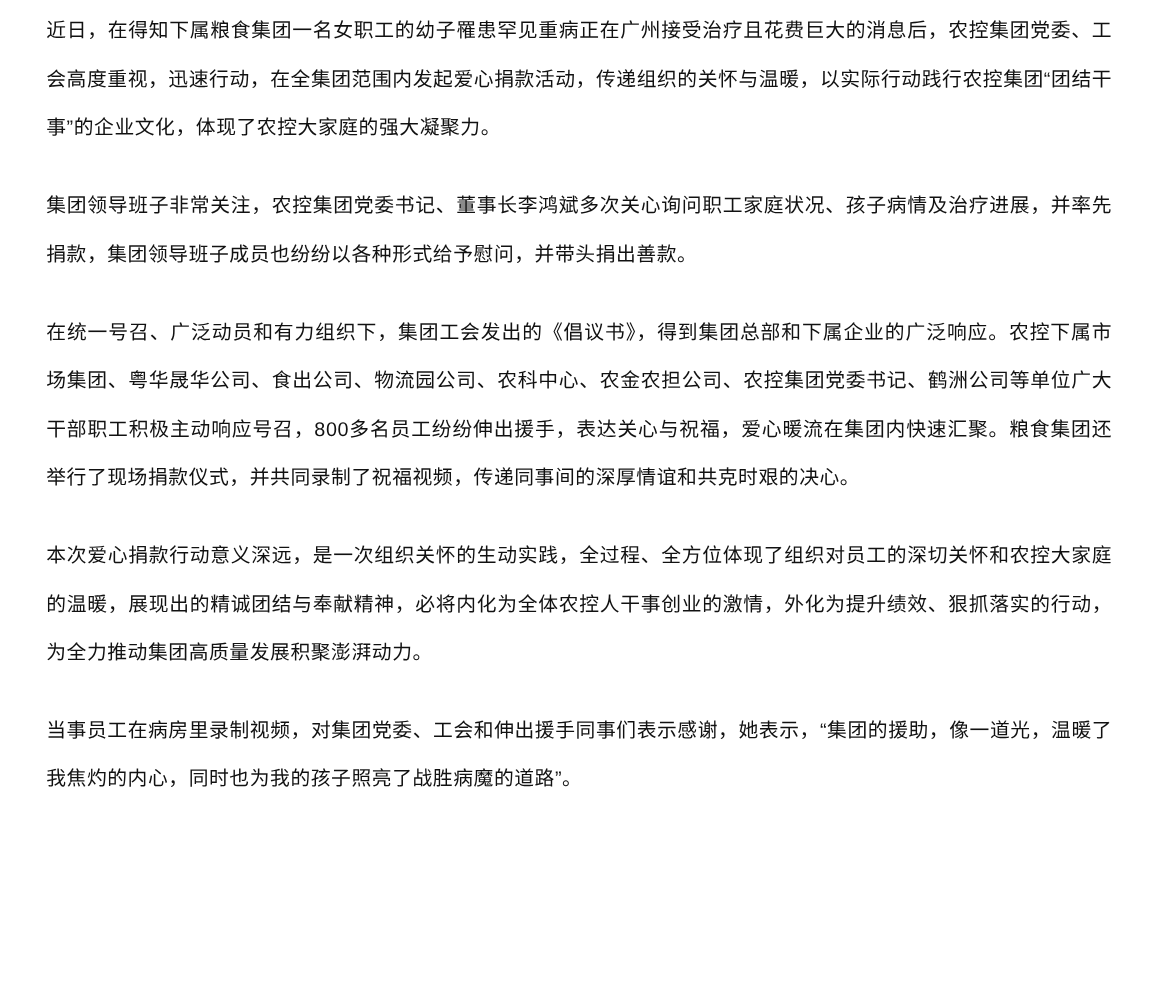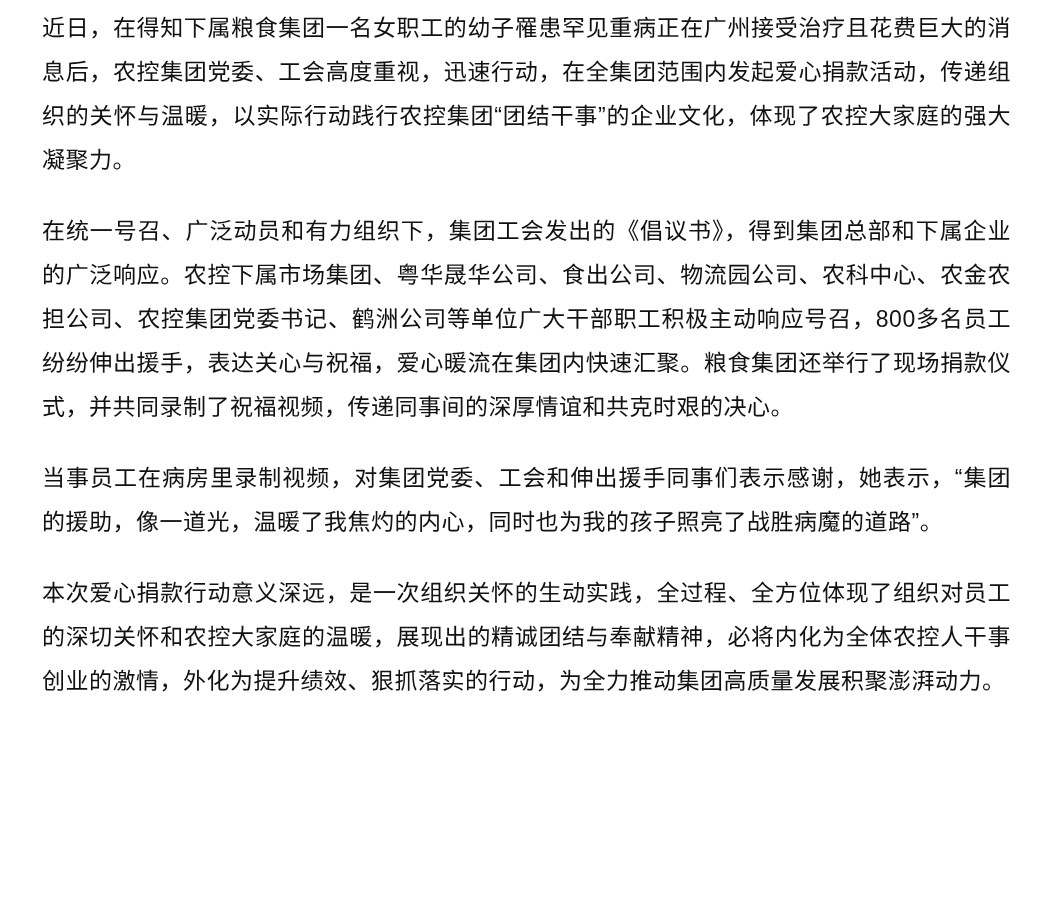--- a/index.html
+++ b/index.html
@@ -15,34 +15,35 @@
       background: #ffffff;
       padding: 6px 42px 30px 42px;
       overflow: hidden;
     }
     .article {
       font-family: "Liberation Sans", "DejaVu Sans", sans-serif;
       color: #111111;
     }
     .article p.para {
       margin: 0 0 27px 0;
-      font-size: 23px;
+      font-size: 18px;
       line-height: 44px;
       letter-spacing: 0.5px;
       text-align: justify;
       text-justify: inter-ideograph;
       word-break: break-all;
     }
     .article p.para:last-child {
       margin-bottom: 0;
     }
   </style>
 </head>
 <body>
 
 <div class="page">
   <div class="article">
     <p class="para">近日，在得知下属粮食集团一名女职工的幼子罹患罕见重病正在广州接受治疗且花费巨大的消息后，农控集团党委、工会高度重视，迅速行动，在全集团范围内发起爱心捐款活动，传递组织的关怀与温暖，以实际行动践行农控集团“团结干事”的企业文化，体现了农控大家庭的强大凝聚力。</p>
+    <p class="para">集团领导班子非常关注，农控集团党委书记、董事长李鸿斌多次关心询问职工家庭状况、孩子病情及治疗进展，并率先捐款，集团领导班子成员也纷纷以各种形式给予慰问，并带头捐出善款。</p>
     <p class="para">在统一号召、广泛动员和有力组织下，集团工会发出的《倡议书》，得到集团总部和下属企业的广泛响应。农控下属市场集团、粤华晟华公司、食出公司、物流园公司、农科中心、农金农担公司、农控集团党委书记、鹤洲公司等单位广大干部职工积极主动响应号召，800多名员工纷纷伸出援手，表达关心与祝福，爱心暖流在集团内快速汇聚。粮食集团还举行了现场捐款仪式，并共同录制了祝福视频，传递同事间的深厚情谊和共克时艰的决心。</p>
+    <p class="para">本次爱心捐款行动意义深远，是一次组织关怀的生动实践，全过程、全方位体现了组织对员工的深切关怀和农控大家庭的温暖，展现出的精诚团结与奉献精神，必将内化为全体农控人干事创业的激情，外化为提升绩效、狠抓落实的行动，为全力推动集团高质量发展积聚澎湃动力。</p>
     <p class="para">当事员工在病房里录制视频，对集团党委、工会和伸出援手同事们表示感谢，她表示，“集团的援助，像一道光，温暖了我焦灼的内心，同时也为我的孩子照亮了战胜病魔的道路”。</p>
-    <p class="para">本次爱心捐款行动意义深远，是一次组织关怀的生动实践，全过程、全方位体现了组织对员工的深切关怀和农控大家庭的温暖，展现出的精诚团结与奉献精神，必将内化为全体农控人干事创业的激情，外化为提升绩效、狠抓落实的行动，为全力推动集团高质量发展积聚澎湃动力。</p>
   </div>
 </div>
 
 </body></html>

